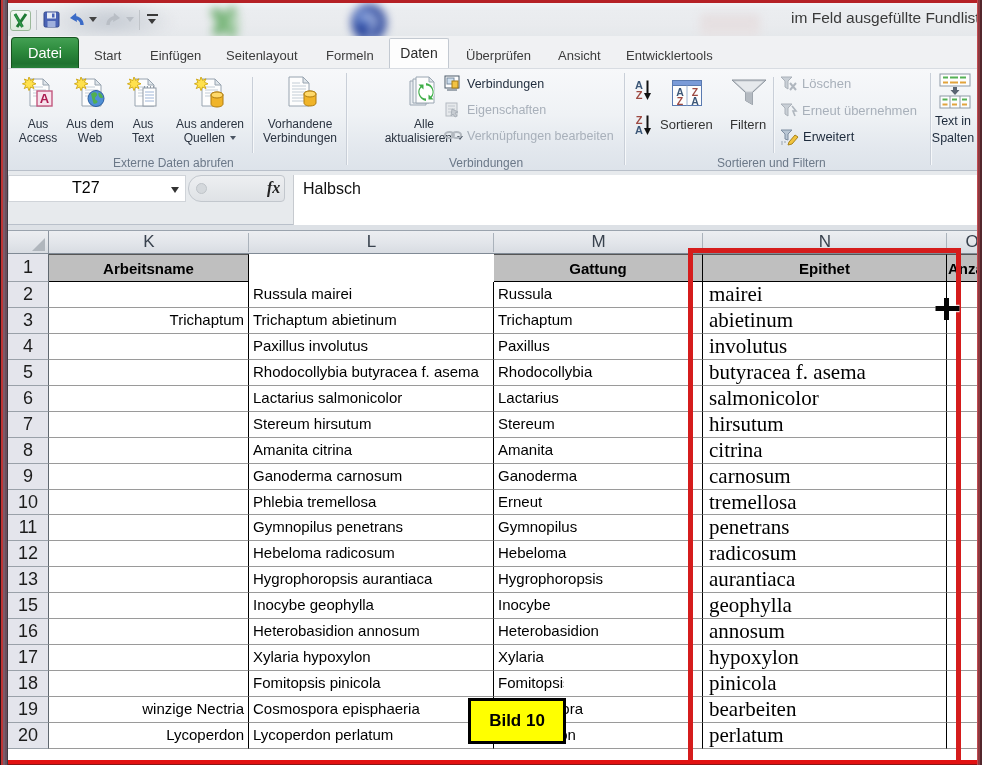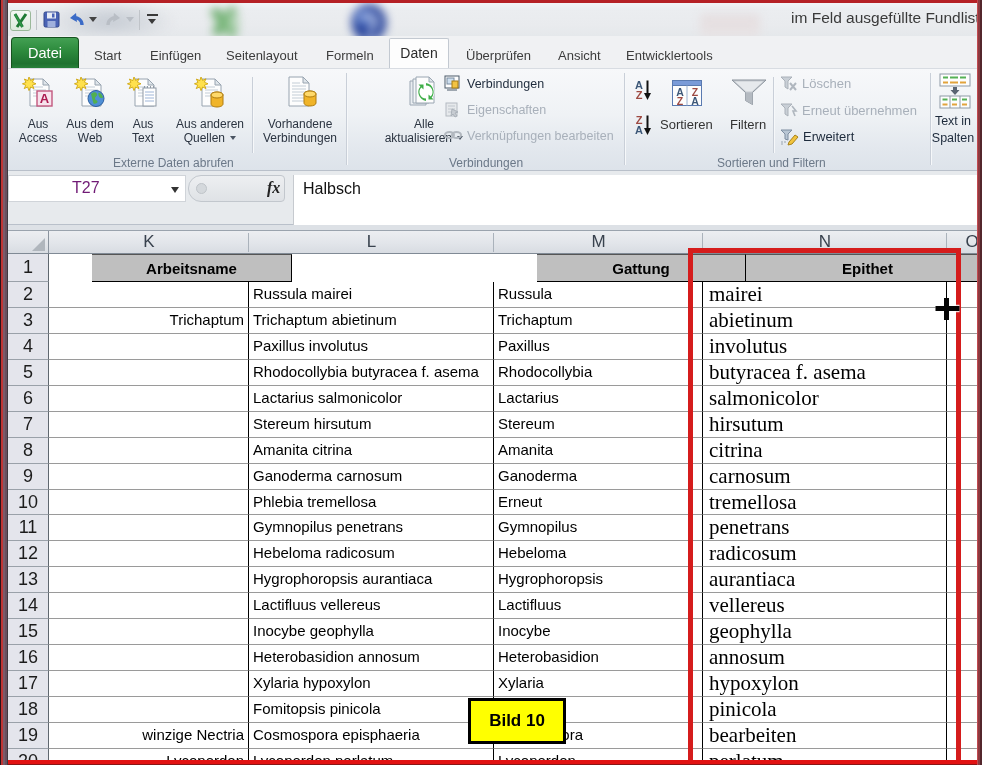--- a/index.html
+++ b/index.html
@@ -40,21 +40,21 @@
 .glabel{position:absolute;top:87px;height:14px;font-size:12px;color:#6b7888;white-space:nowrap;}
 .bigbtn{position:absolute;top:6px;text-align:center;font-size:12px;color:#2b3441;line-height:14px;}
 .bigbtn .ic{display:block;margin:0 auto 8px auto;}
 .smalltxt{position:absolute;font-size:12.5px;color:#1e2b3c;white-space:nowrap;}
 .graytxt{color:#a8b0ba;}
 .ddarrow{display:inline-block;width:0;height:0;border-left:3.5px solid transparent;border-right:3.5px solid transparent;border-top:4px solid #4a5462;vertical-align:2px;margin-left:2px;}
 
 
 #fbar{left:0;top:171px;width:982px;height:54px;background:#e7eaed;border-bottom:1px solid #b9c0ca;}
 #namebox{left:8px;top:4px;width:178px;height:27px;background:#fff;border:1px solid #d0d4d9;}
-#nb-text{left:72px;top:8px;font-size:16px;color:#701a75;}
+#nb-text{left:72px;top:8px;font-size:16px;color:#000000;}
 #nb-dd{left:171px;top:16px;width:0;height:0;border-left:4.5px solid transparent;border-right:4.5px solid transparent;border-top:6px solid #333;}
 #capsule{left:188px;top:4px;width:97px;height:27px;background:linear-gradient(180deg,#edeff1,#dfe2e6);border:1px solid #c2c7cd;border-radius:13px 4px 4px 13px;}
 #cap-circle{left:196px;top:12px;width:11px;height:11px;border-radius:50%;background:#d4d8dc;border:1px solid #bfc4c9;}
 #fx{left:267px;top:8px;width:22px;font-size:16px;color:#222;font-family:"Liberation Serif",serif;font-style:italic;font-weight:bold;}
 #fedit{left:293px;top:4px;width:689px;height:61px;background:#fff;border-left:1px solid #c6cacf;padding-left:10px;}
 #ftext{left:9px;top:5px;font-size:16px;color:#111;}
 
 
 #gridwrap{left:8px;top:225px;width:974px;height:540px;background:#fff;}
 #strip{left:0;top:0;width:974px;height:5px;background:#dde1e6;}
@@ -72,21 +72,21 @@
   background:#e4e5ec;border-right:1px solid #5f676f;border-bottom:1px solid #9aa1a9;
   text-align:center;font-size:18px;color:#1c1c1c;}
 .cell{position:absolute;top:0;height:100%;font-size:15px;color:#000;overflow:hidden;white-space:nowrap;border-bottom:1px solid #9a9a9a;}
 .cK{left:41px;width:200px;text-align:right;padding-right:4px;border-right:1px solid #000;}
 .cL{left:241px;width:245px;padding-left:4px;border-right:1px solid #000;}
 .cM{left:486px;width:209px;padding-left:4px;border-right:1px solid #000;}
 .cN{left:695px;width:244px;padding-left:6px;border-right:1px solid #000;
   font-family:"Liberation Serif",serif;font-size:21px;}
 .cO{left:939px;width:35px;border-right:1px solid #9a9a9a;}
 #hrow .cell{background:#bfbfbf;font-weight:bold;text-align:center;padding:0;
-  border-bottom:1px solid #000;border-top:1px solid #555;font-family:"Liberation Sans",sans-serif;font-size:15px;margin-left:43px;}
+  border-bottom:1px solid #000;border-top:1px solid #555;font-family:"Liberation Sans",sans-serif;font-size:15px;}
 
 
 #redrect{left:688px;top:248px;width:273px;height:517px;border:5px solid #d51c1c;z-index:55;}
 #bild{left:468px;top:698px;width:98px;height:46px;background:#ffff00;border:3px solid #000;
   z-index:56;text-align:center;line-height:40px;font-size:17px;font-weight:bold;color:#000;}
 #plus{left:935px;top:297px;z-index:57;}
 </style>
 </head>
 <body>
 <div id="app">
@@ -472,28 +472,20 @@
         </div>
         <div class="row" style="height:25.95px;line-height:24.95px;">
           <div class="rnum" style="line-height:24.95px;">13</div>
           <div class="cell cK"></div>
           <div class="cell cL">Hygrophoropsis aurantiaca</div>
           <div class="cell cM">Hygrophoropsis</div>
           <div class="cell cN">aurantiaca</div>
           <div class="cell cO"></div>
         </div>
         <div class="row" style="height:25.95px;line-height:24.95px;">
-          <div class="rnum" style="line-height:24.95px;">14</div>
-          <div class="cell cK"></div>
-          <div class="cell cL">Lactifluus vellereus</div>
-          <div class="cell cM">Lactifluus</div>
-          <div class="cell cN">vellereus</div>
-          <div class="cell cO"></div>
-        </div>
-        <div class="row" style="height:25.95px;line-height:24.95px;">
           <div class="rnum" style="line-height:24.95px;">15</div>
           <div class="cell cK"></div>
           <div class="cell cL">Inocybe geophylla</div>
           <div class="cell cM">Inocybe</div>
           <div class="cell cN">geophylla</div>
           <div class="cell cO"></div>
         </div>
         <div class="row" style="height:25.95px;line-height:24.95px;">
           <div class="rnum" style="line-height:24.95px;">16</div>
           <div class="cell cK"></div>

